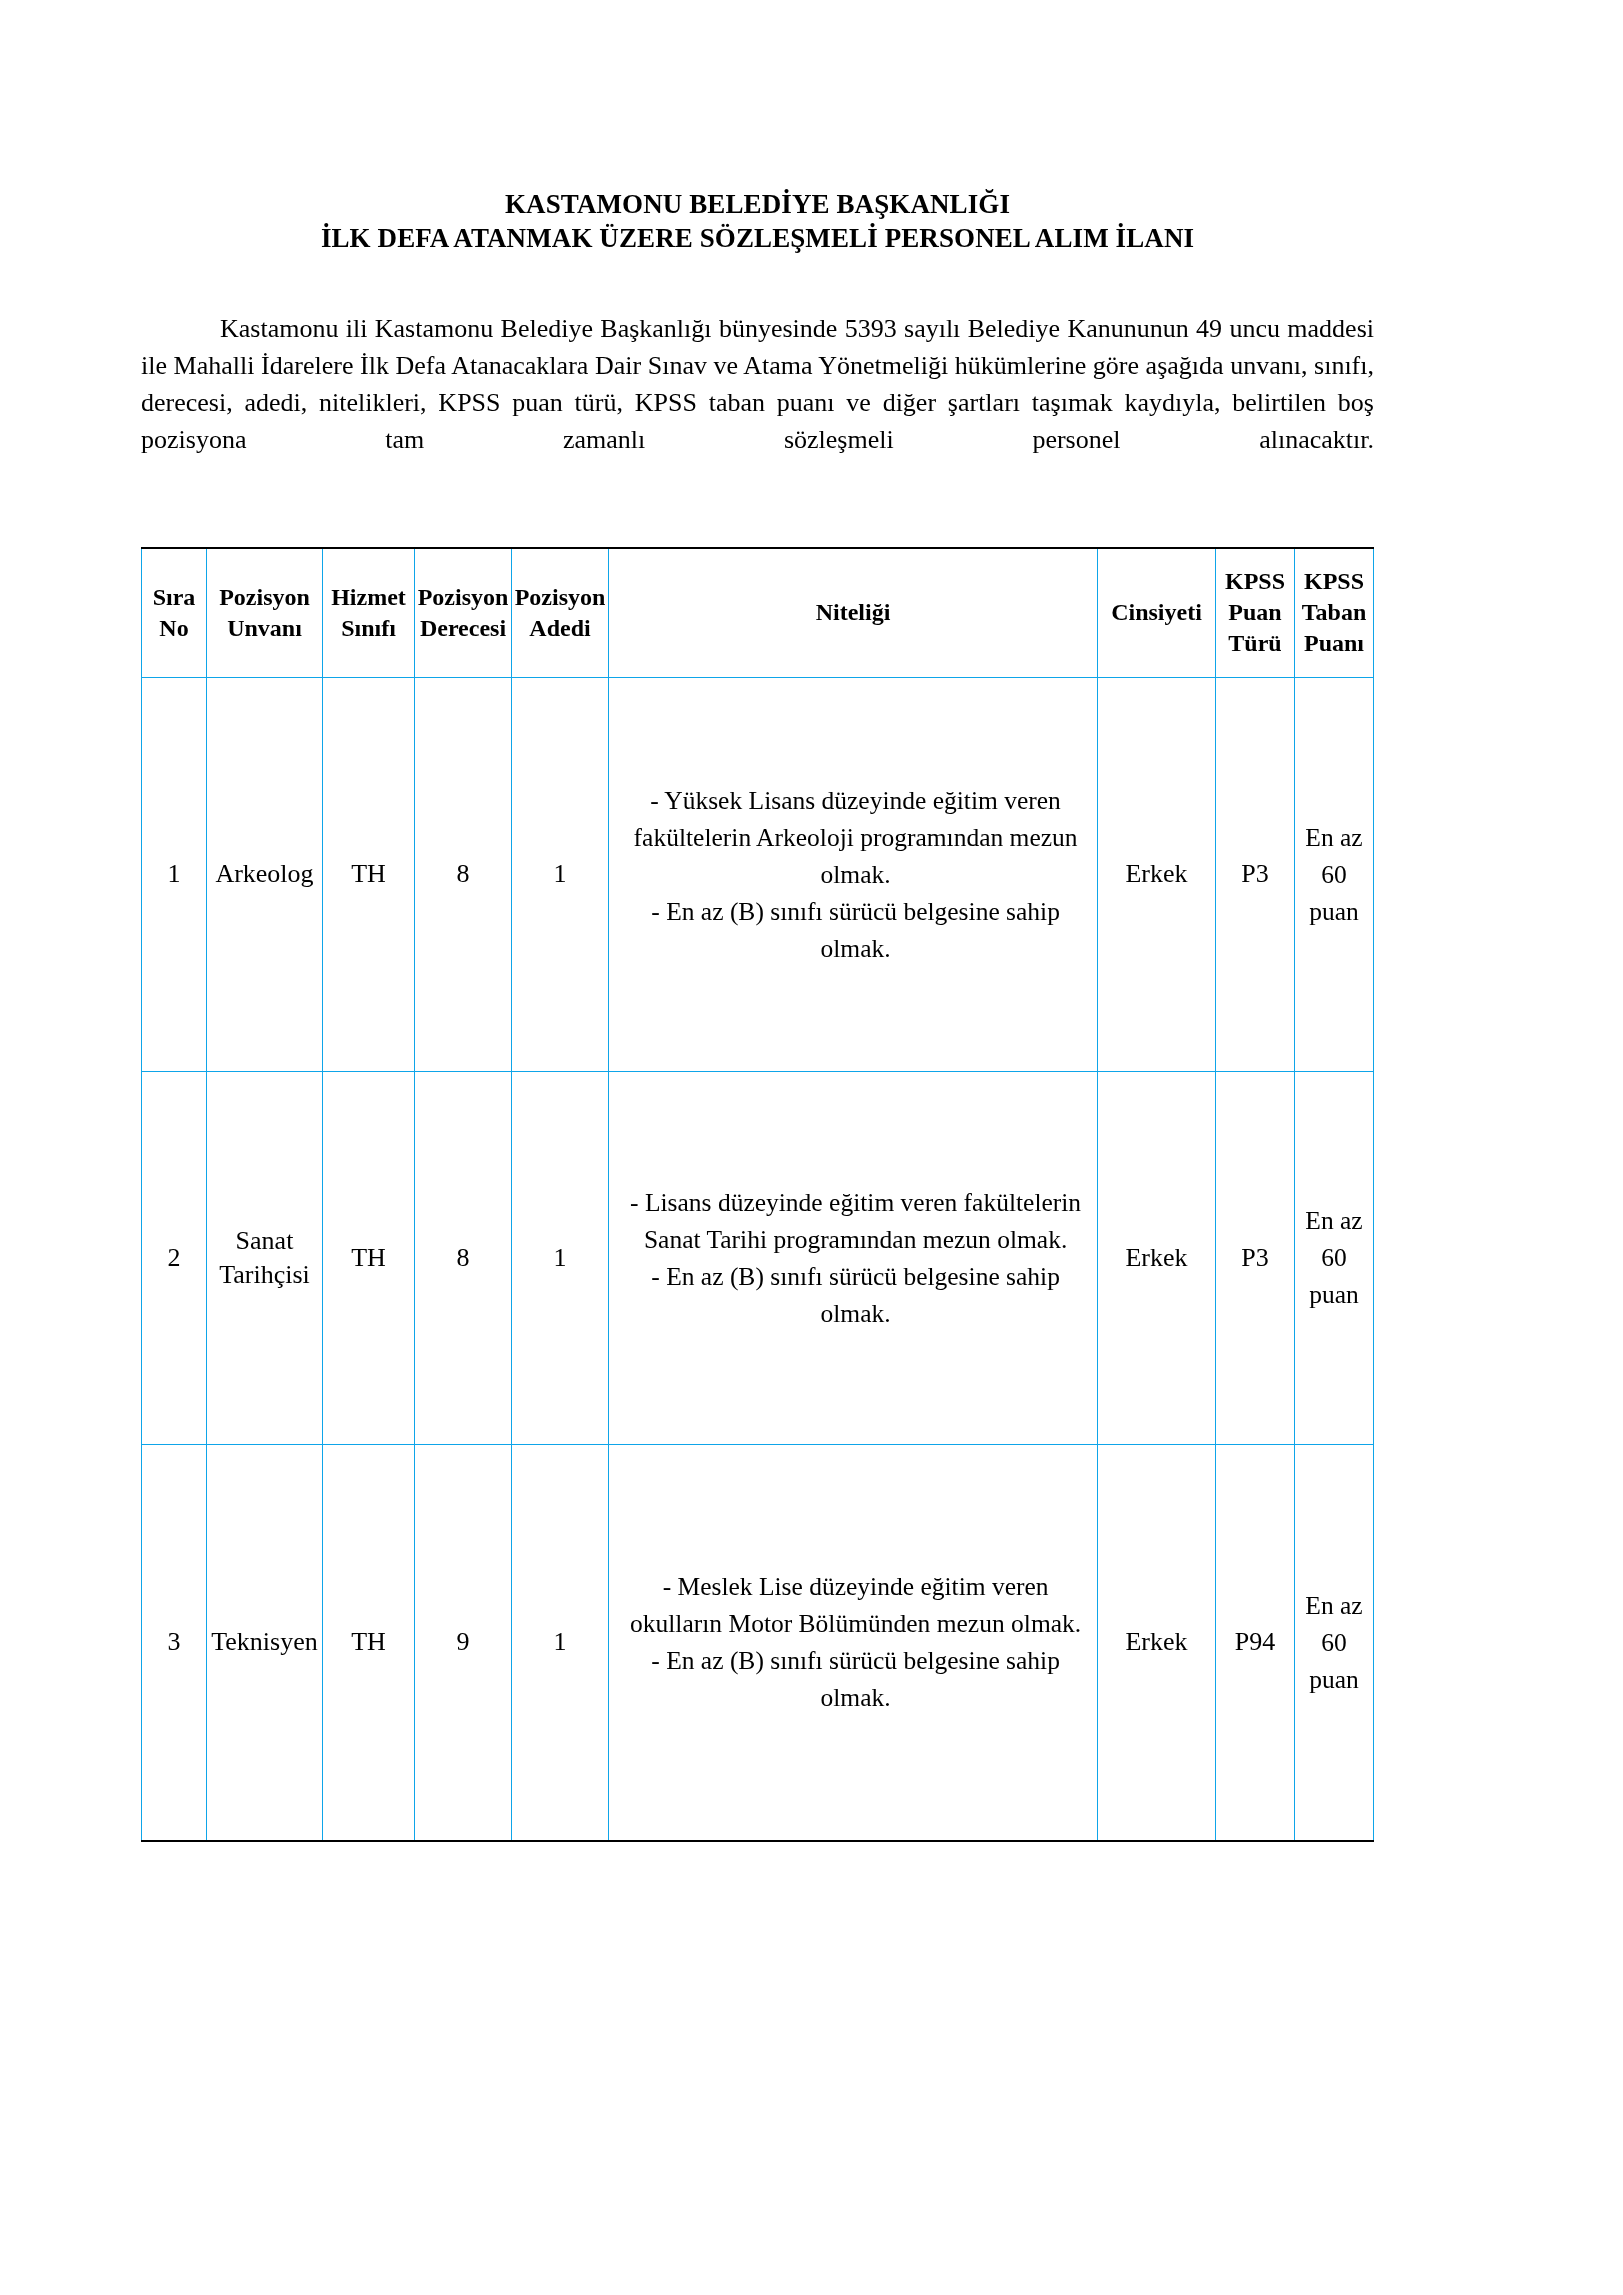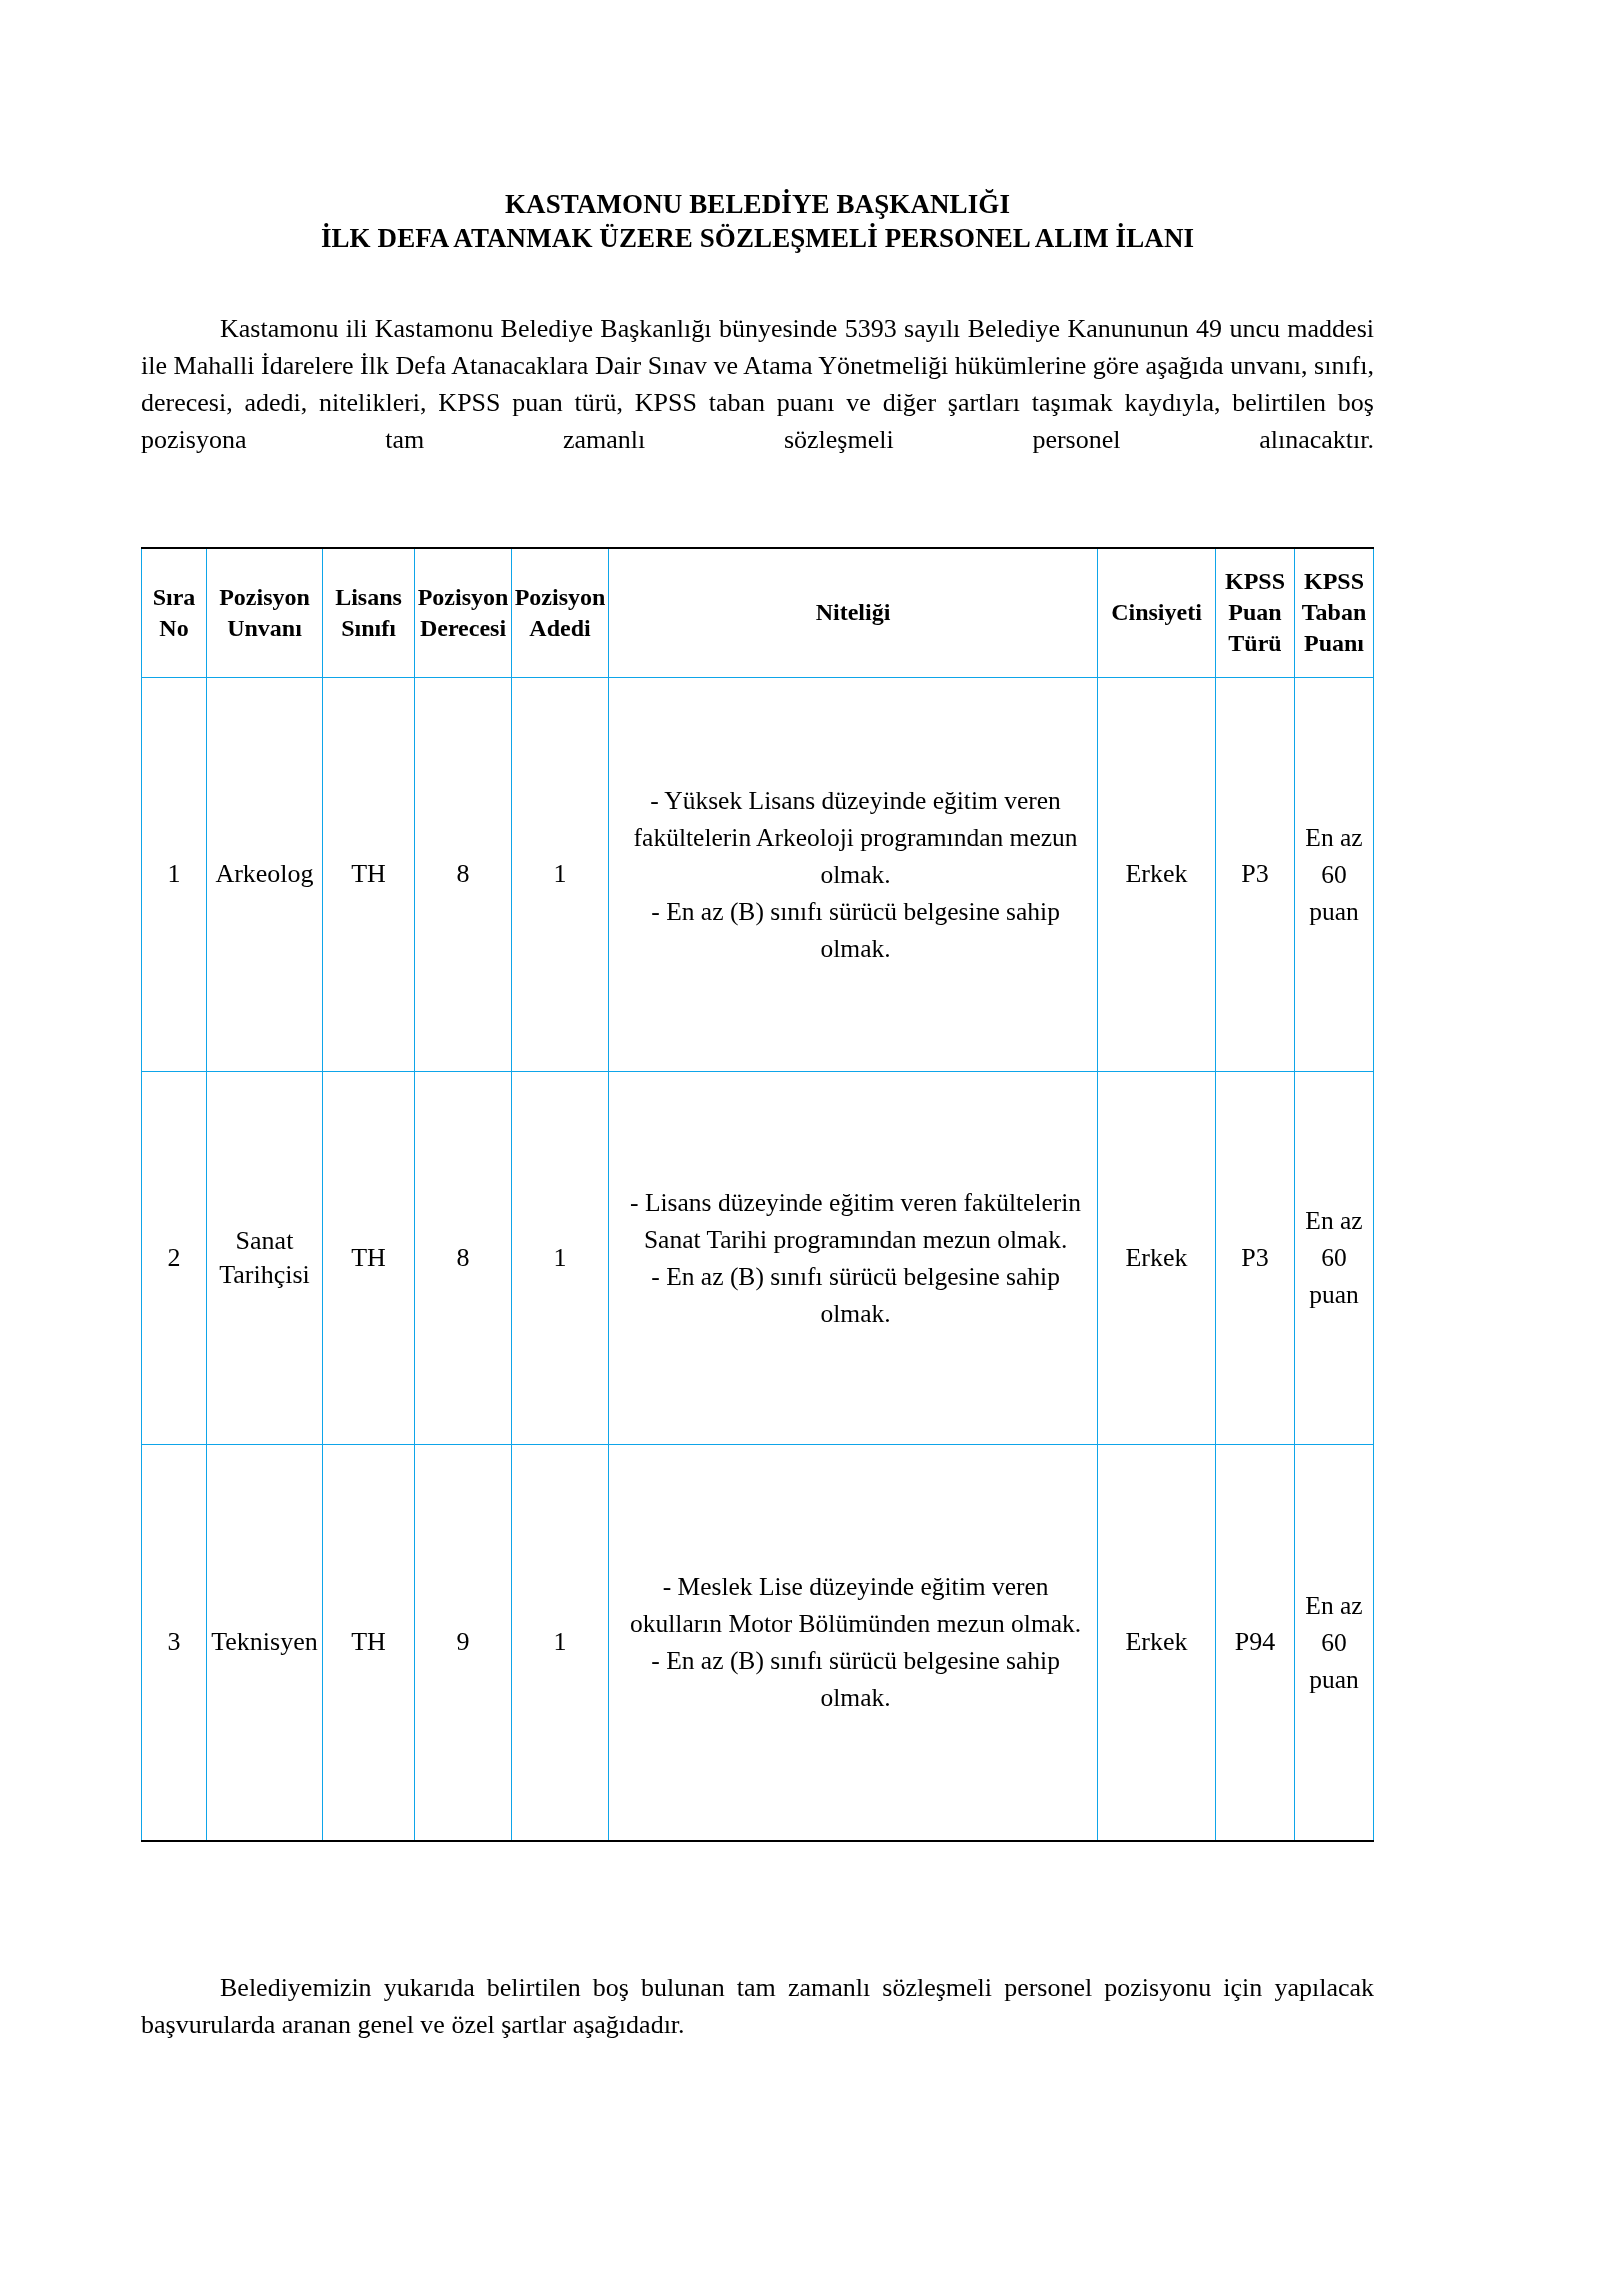--- a/index.html
+++ b/index.html
@@ -156,21 +156,21 @@
         <col style="width:118px">
         <col style="width:79px">
         <col style="width:79px">
       </colgroup>
       <thead>
         <tr class="hrow">
           <th class="hdr" style="white-space:pre-line">Sıra
 No</th>
           <th class="hdr" style="white-space:pre-line">Pozisyon
 Unvanı</th>
-          <th class="hdr" style="white-space:pre-line">Lisans
+          <th class="hdr" style="white-space:pre-line">Hizmet
 Sınıfı</th>
           <th class="hdr" style="white-space:pre-line">Pozisyon
 Derecesi</th>
           <th class="hdr" style="white-space:pre-line">Pozisyon
 Adedi</th>
           <th class="hdr" style="white-space:pre-line">Niteliği</th>
           <th class="hdr" style="white-space:pre-line">Cinsiyeti</th>
           <th class="hdr" style="white-space:pre-line">KPSS
 Puan
 Türü</th>
@@ -221,16 +221,15 @@
           <td class="cellmid">P94</td>
           <td class="score" style="white-space:pre-line">En az
 60
 puan</td>
         </tr>
       </tbody>
     </table>
   </div>
 
 
-  <div class="closing">Belediyemizin yukarıda belirtilen boş bulunan tam zamanlı sözleşmeli personel pozisyonu için yapılacak başvurularda aranan genel ve özel şartlar aşağıdadır.</div>
 
 </div>
 
 
 </body></html>

